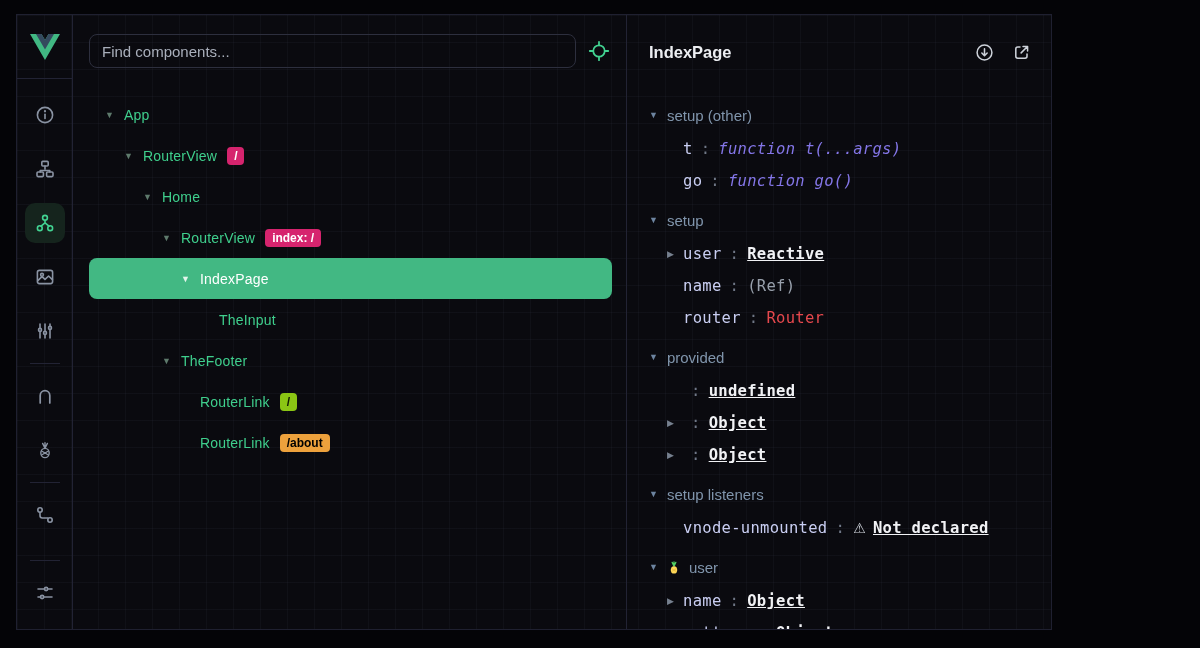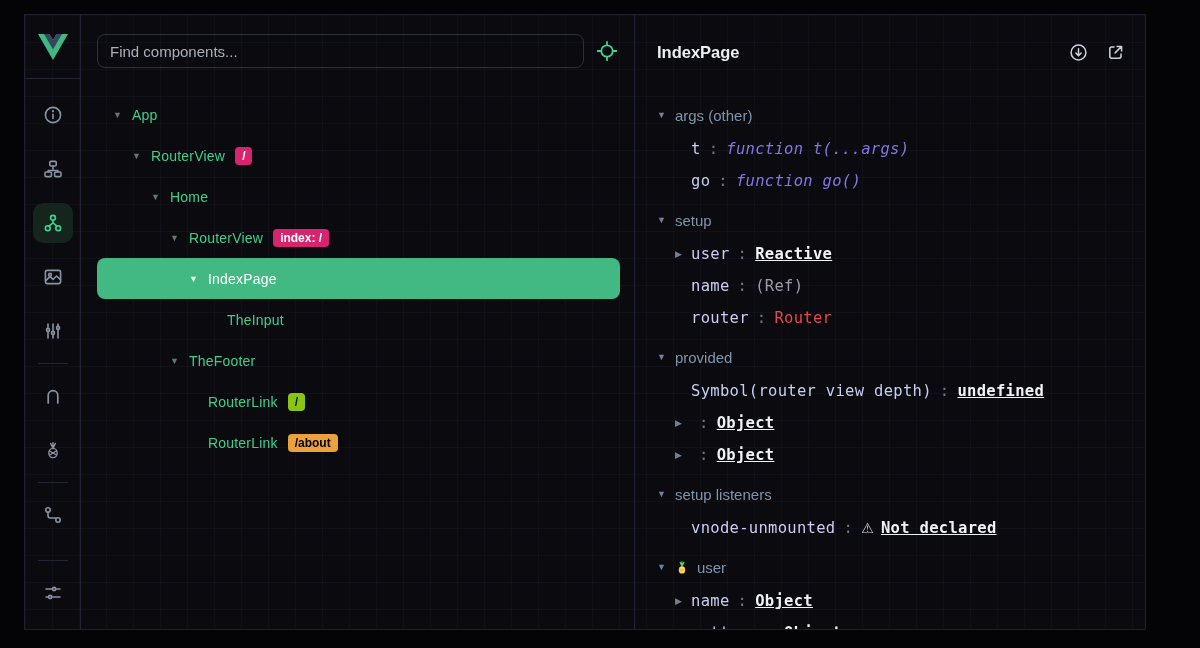--- a/index.html
+++ b/index.html
@@ -1,18 +1,18 @@
 <!DOCTYPE html>
 <html><head>
 <meta charset="utf-8">
 <style>
   * { margin:0; padding:0; box-sizing:border-box; }
   html,body { width:1200px; height:648px; background:#040407; overflow:hidden;
               font-family:"Liberation Sans", sans-serif; }
-  .app { position:absolute; left:24px; top:14px; width:1122px; height:616px;
+  .app { position:absolute; left:16px; top:14px; width:1036px; height:616px;
          background:#0a0a0f; border:1px solid #1f2030; display:flex; overflow:hidden;
          background-image:
            linear-gradient(rgba(130,145,170,0.055) 1px, transparent 1px),
            linear-gradient(90deg, rgba(130,145,170,0.055) 1px, transparent 1px);
          background-size:27px 27px; }
 
   
   .sidebar { width:56px; flex:0 0 56px; border-right:1px solid #222334;
              display:flex; flex-direction:column; align-items:center; }
   .logo-box { width:100%; height:64px; display:flex; align-items:center; justify-content:center;
@@ -234,21 +234,21 @@
           </svg>
         </button>
       </div>
     </div>
 
     <div class="ins-body">
 
       <div class="isection">
         <div class="section-h">
           <span class="scaret">▼</span>
-          <span>args (other)</span>
+          <span>setup (other)</span>
         </div>
         <div class="irow">
           <span class="rcaret"></span>
           <span class="ikey">t</span>
           <span class="isep">:</span>
           <span class="ival fn">function t(...args)</span>
         </div>
         <div class="irow">
           <span class="rcaret"></span>
           <span class="ikey">go</span>
@@ -282,21 +282,20 @@
         </div>
       </div>
 
       <div class="isection">
         <div class="section-h">
           <span class="scaret">▼</span>
           <span>provided</span>
         </div>
         <div class="irow">
           <span class="rcaret"></span>
-          <span class="ikey">Symbol(router view depth)</span>
           <span class="isep">:</span>
           <span class="ival plain">undefined</span>
         </div>
         <div class="irow">
           <span class="rcaret">▶</span>
           <span class="isep">:</span>
           <span class="ival plain">Object</span>
         </div>
         <div class="irow">
           <span class="rcaret">▶</span>

